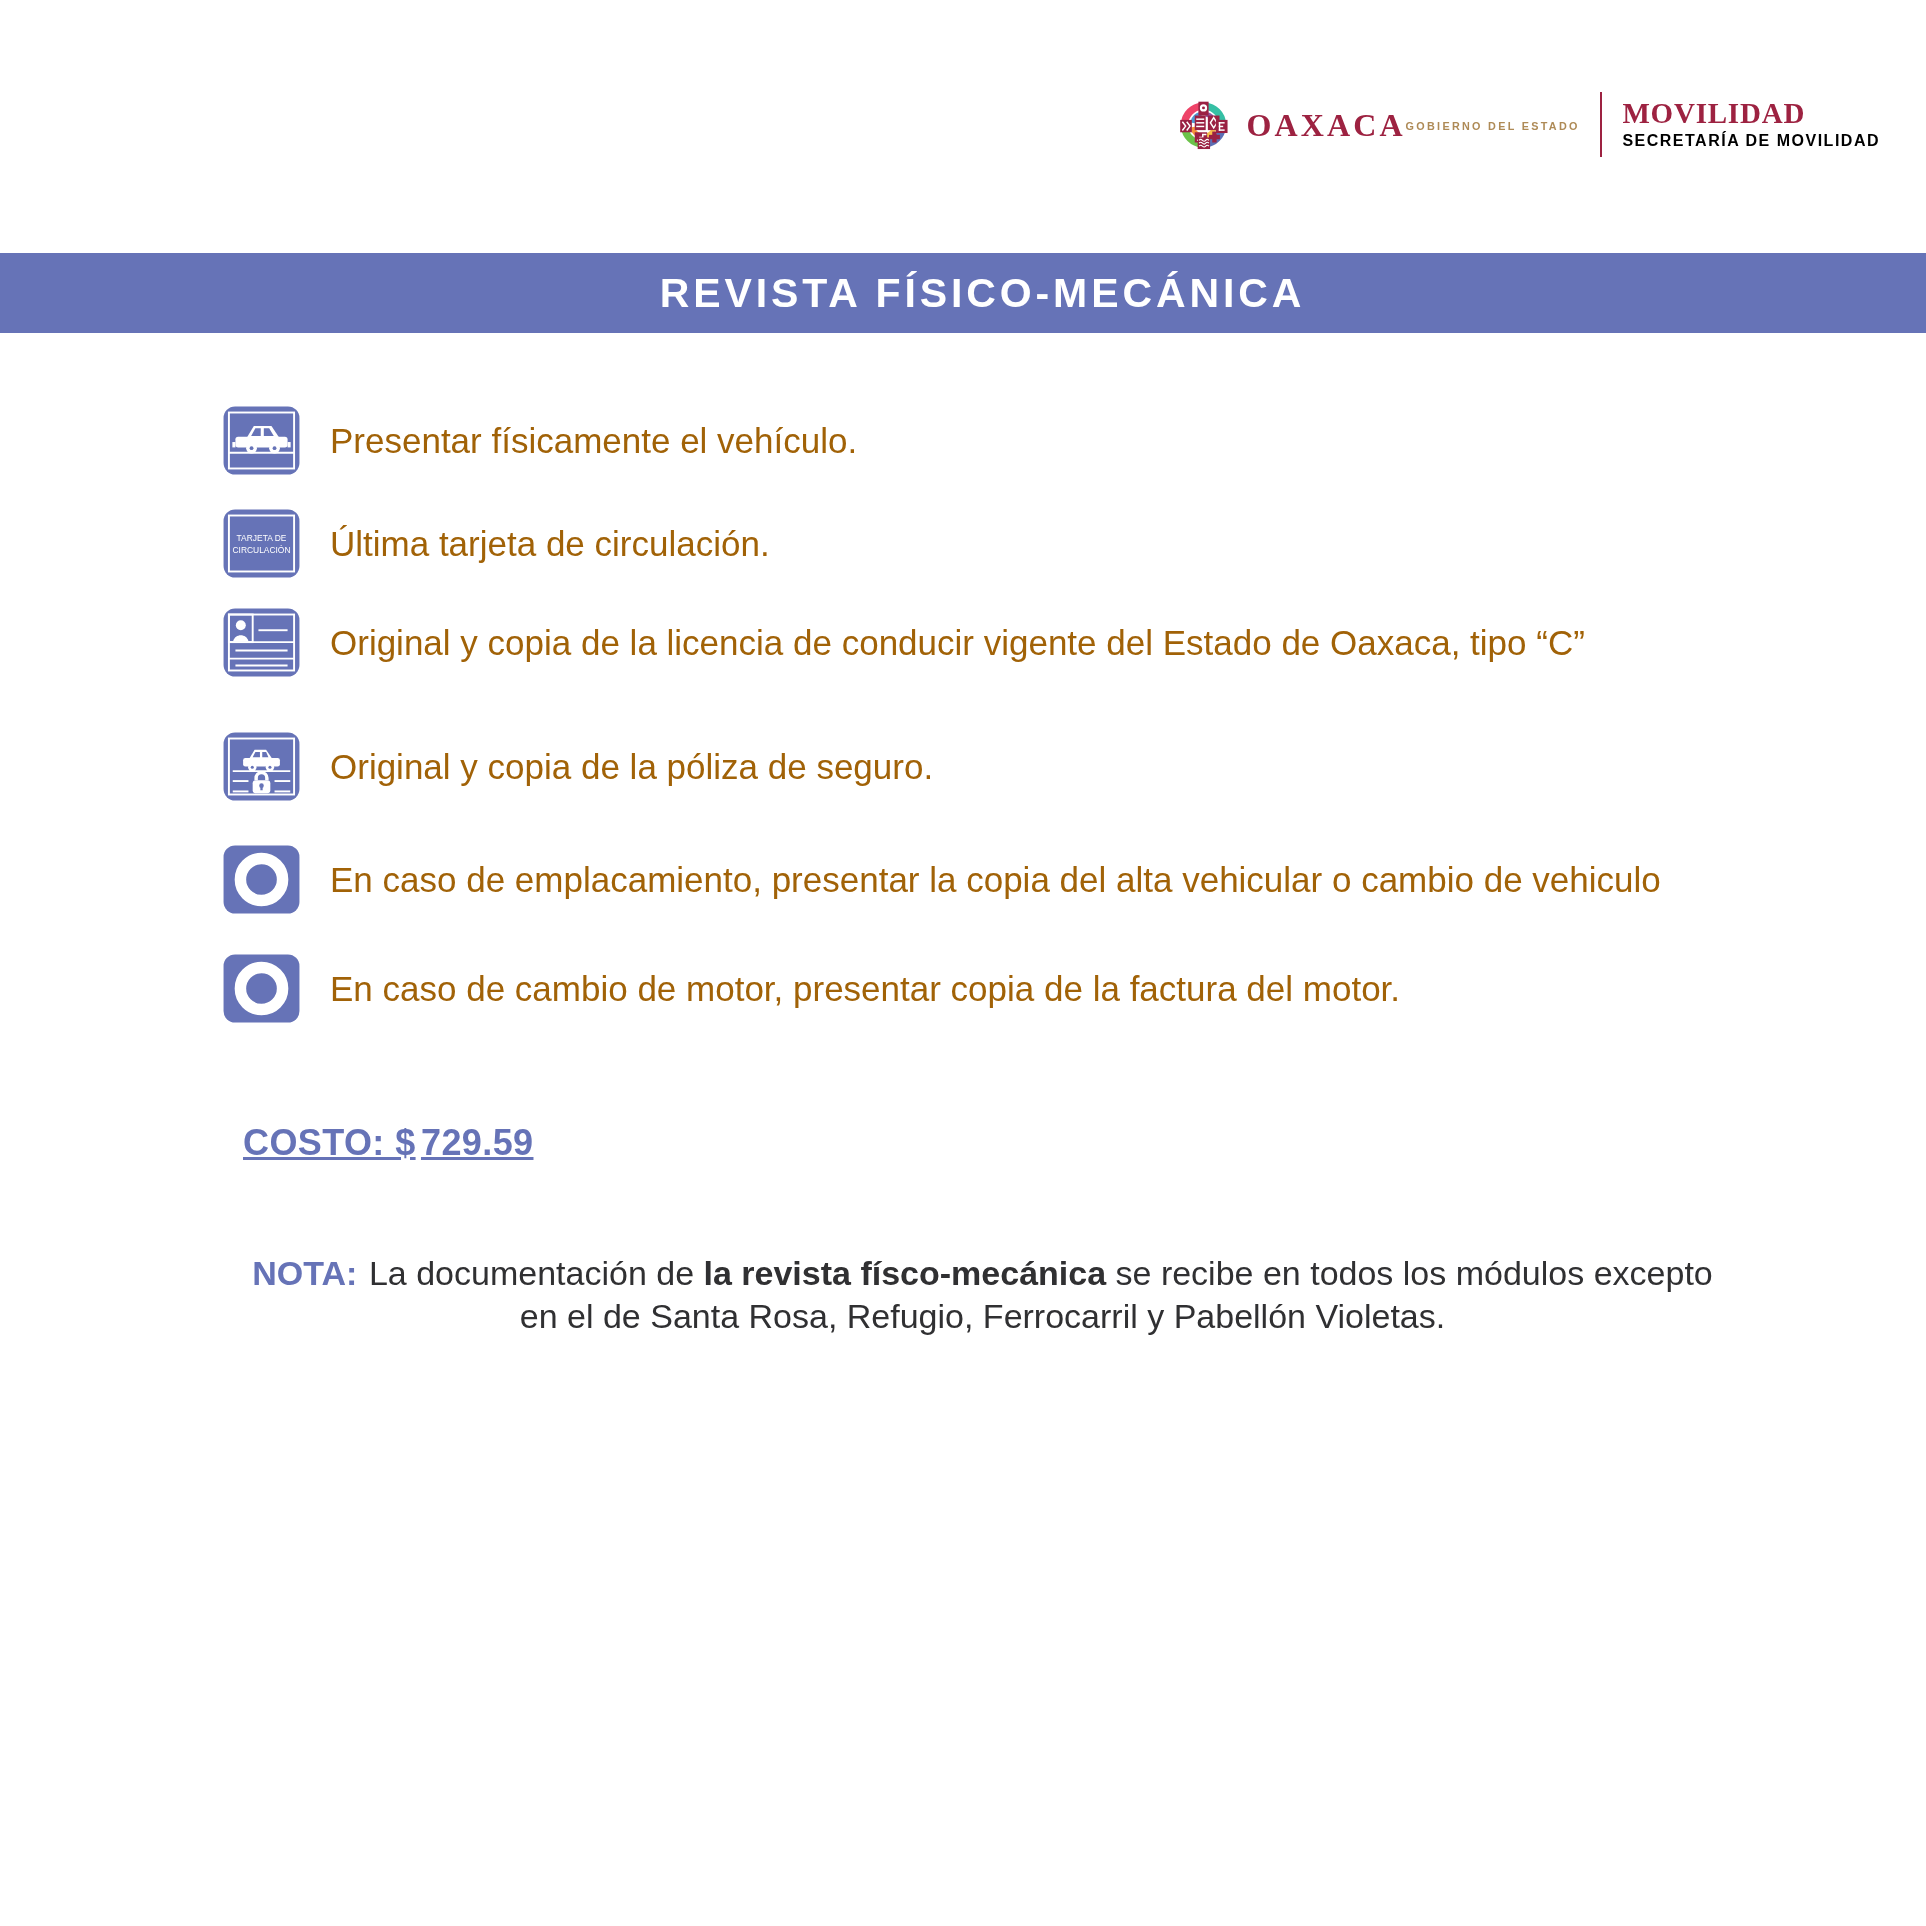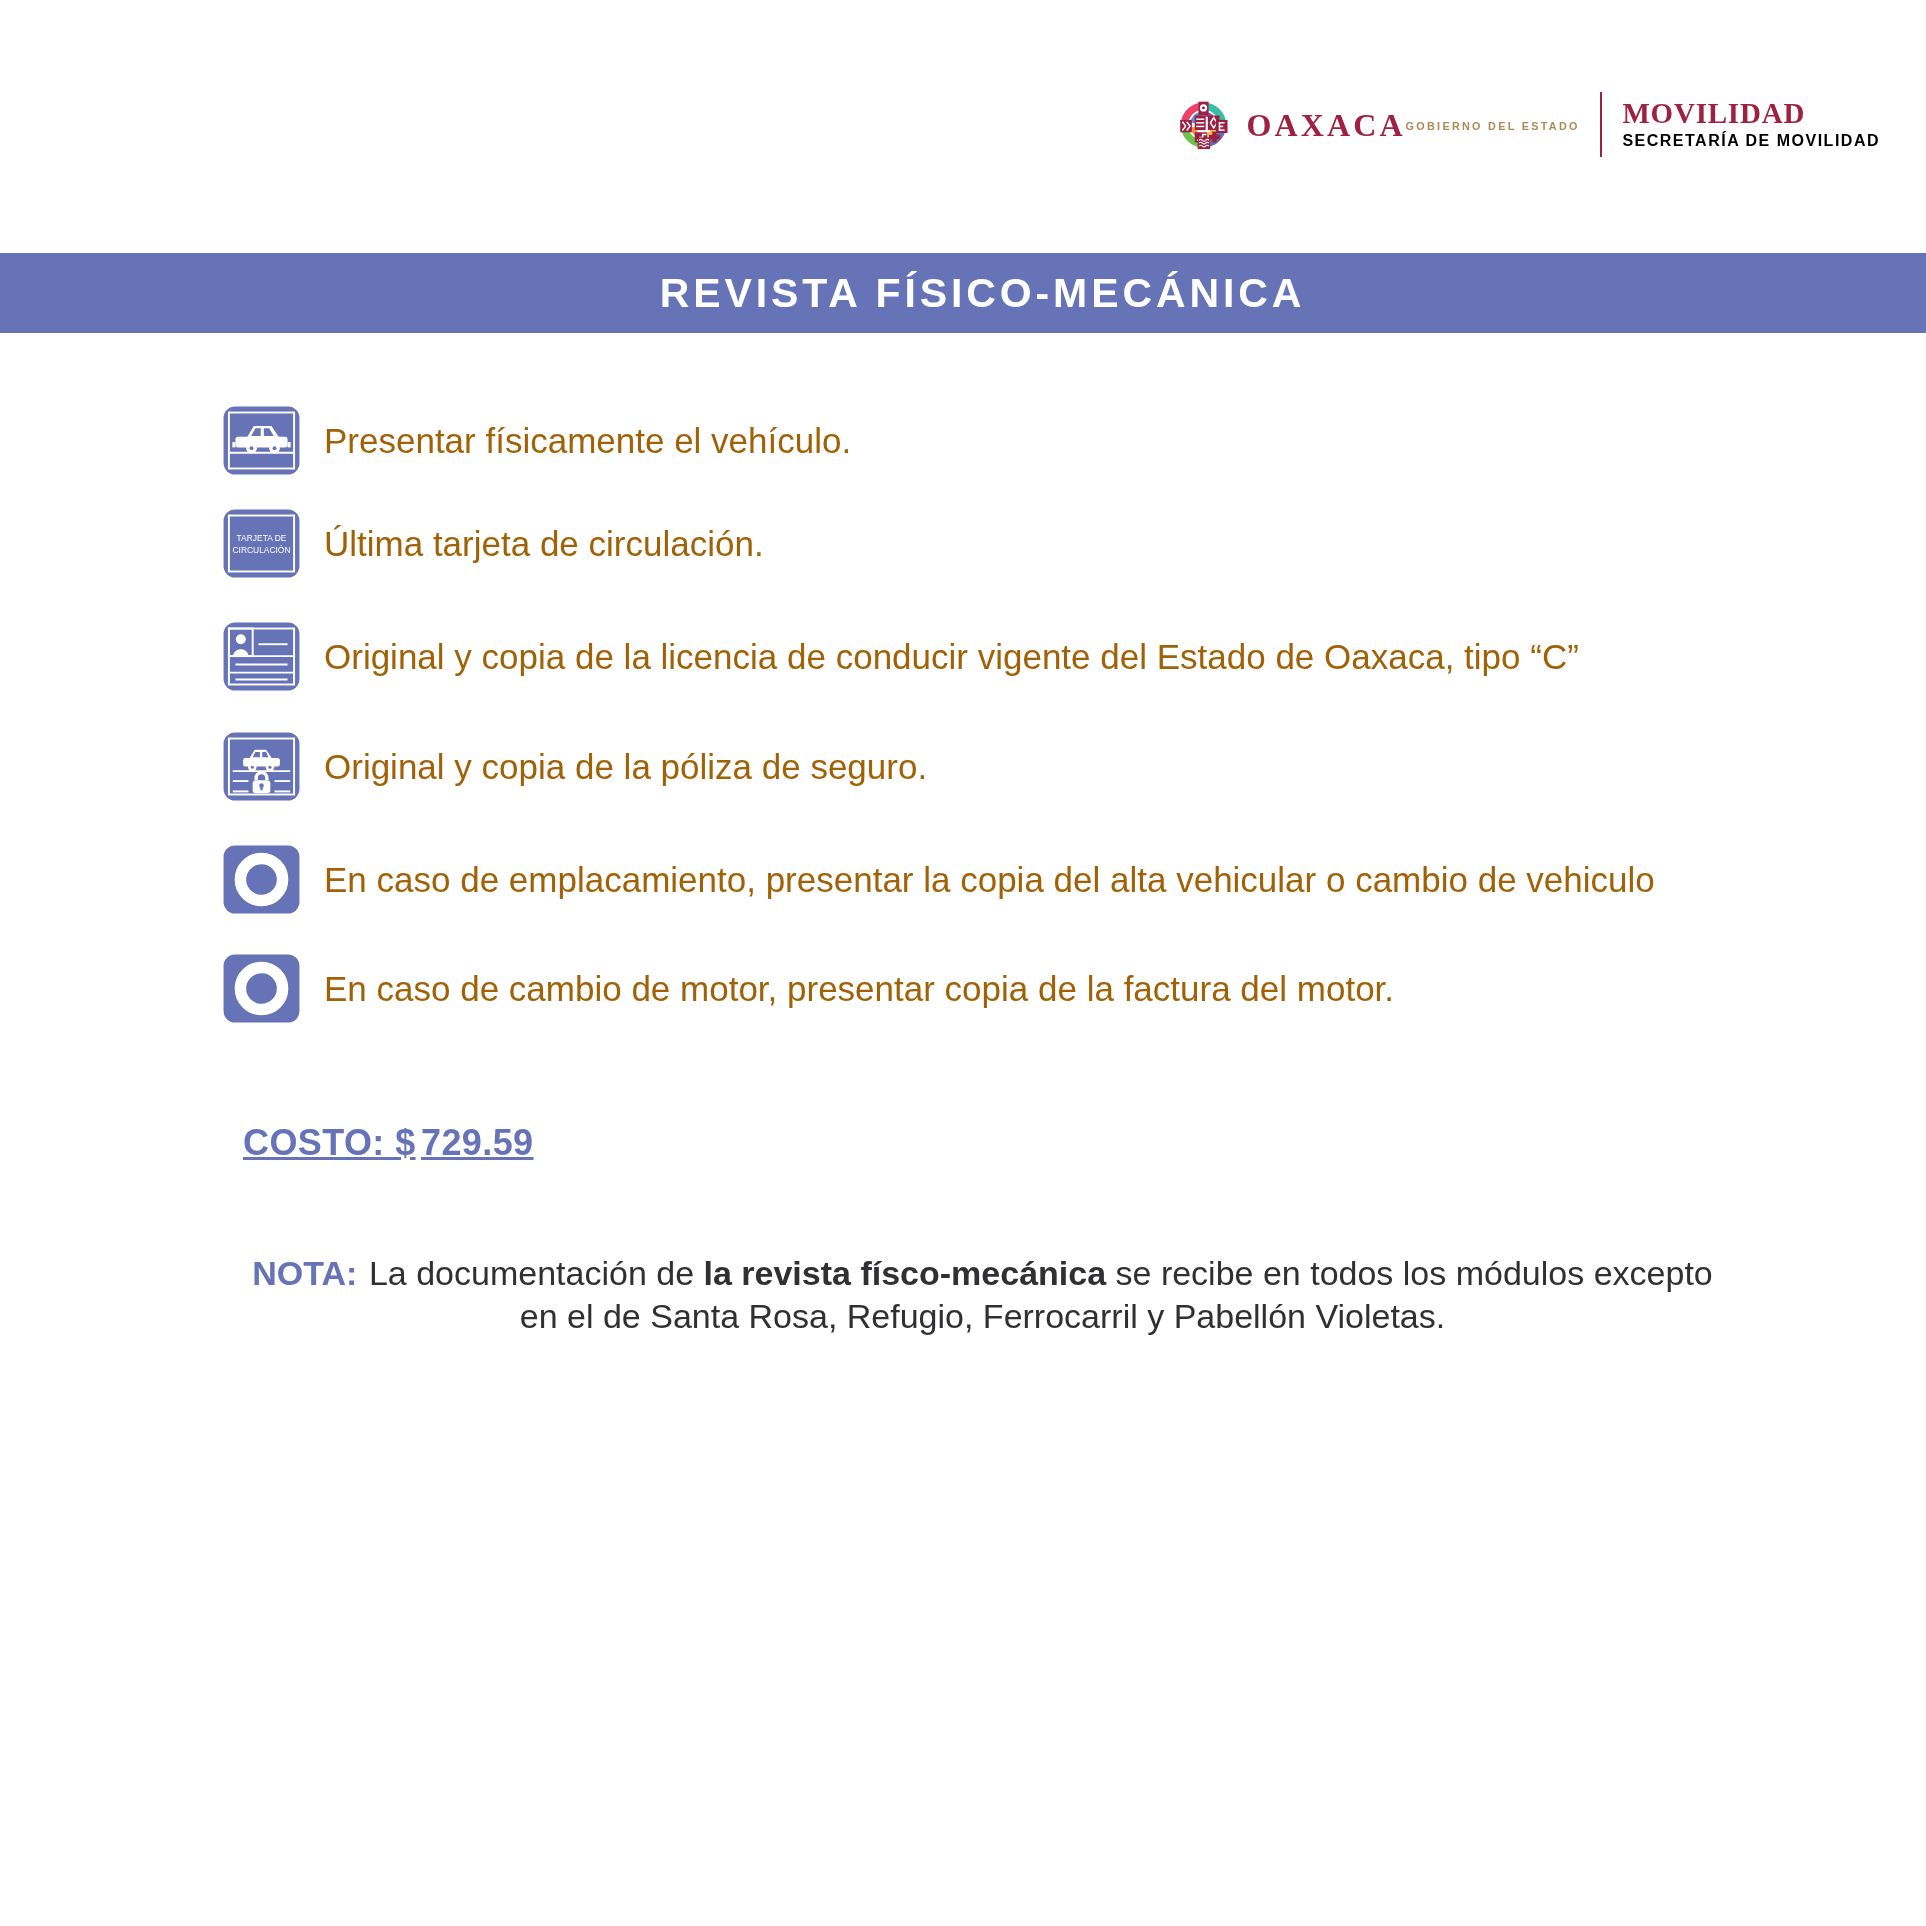--- a/index.html
+++ b/index.html
@@ -35,21 +35,21 @@
   .banner {
     position:absolute; top:253px; left:0; width:1965px; height:80px;
     background:#6673B7; display:flex; align-items:center; justify-content:center;
   }
   .banner-title {
     color:#ffffff; font-weight:700; font-size:41px; letter-spacing:3.9px; white-space:nowrap;
   }
 
   
   .req { position:absolute; left:223px; height:69px; display:flex; align-items:center; }
-  .req-icon { width:77px; height:69px; flex:0 0 auto; margin-right:24px; }
+  .req-icon { width:77px; height:69px; flex:0 0 auto; margin-right:30px; }
   .req-icon svg { display:block; width:77px; height:69px; }
   .req-text {
     font-size:35px; color:#a16207; white-space:nowrap; font-weight:400;
   }
 
   
   .cost {
     position:absolute; left:243px; top:1122px; font-size:36px; font-weight:700;
     color:#6673B7; letter-spacing:0.4px; white-space:nowrap;text-decoration:underline;
   }
@@ -145,21 +145,21 @@
       <svg viewBox="0 0 200 180">
         <rect x="1" y="1" width="198" height="178" rx="30" fill="#6673B7"></rect>
         <rect x="15" y="17" width="170" height="146" fill="none" stroke="#ffffff" stroke-width="5"></rect>
         <text x="100" y="84" text-anchor="middle" font-family="Liberation Sans, sans-serif" font-size="22" fill="#ffffff">TARJETA DE</text>
         <text x="100" y="114" text-anchor="middle" font-family="Liberation Sans, sans-serif" font-size="22" fill="#ffffff">CIRCULACIÓN</text>
       </svg>
     </span>
     <span class="req-text">Última tarjeta de circulación.</span>
   </div>
 
-  <div class="req" style="top:622px">
+  <div class="req" style="top:608px">
     <span class="req-icon">
       <svg viewBox="0 0 200 180">
         <rect x="1" y="1" width="198" height="178" rx="30" fill="#6673B7"></rect>
         <rect x="15" y="17" width="170" height="146" fill="none" stroke="#ffffff" stroke-width="5"></rect>
         <rect x="15" y="17" width="62" height="72" fill="none" stroke="#ffffff" stroke-width="5"></rect>
         <circle cx="46" cy="45" r="13" fill="#ffffff"></circle>
         <path d="M26 87 C31 66, 61 66, 66 87 z" fill="#ffffff"></path>
         <line x1="92" y1="58" x2="168" y2="58" stroke="#ffffff" stroke-width="5"></line>
         <line x1="15" y1="89" x2="185" y2="89" stroke="#ffffff" stroke-width="5"></line>
         <line x1="32" y1="111" x2="168" y2="111" stroke="#ffffff" stroke-width="5"></line>

